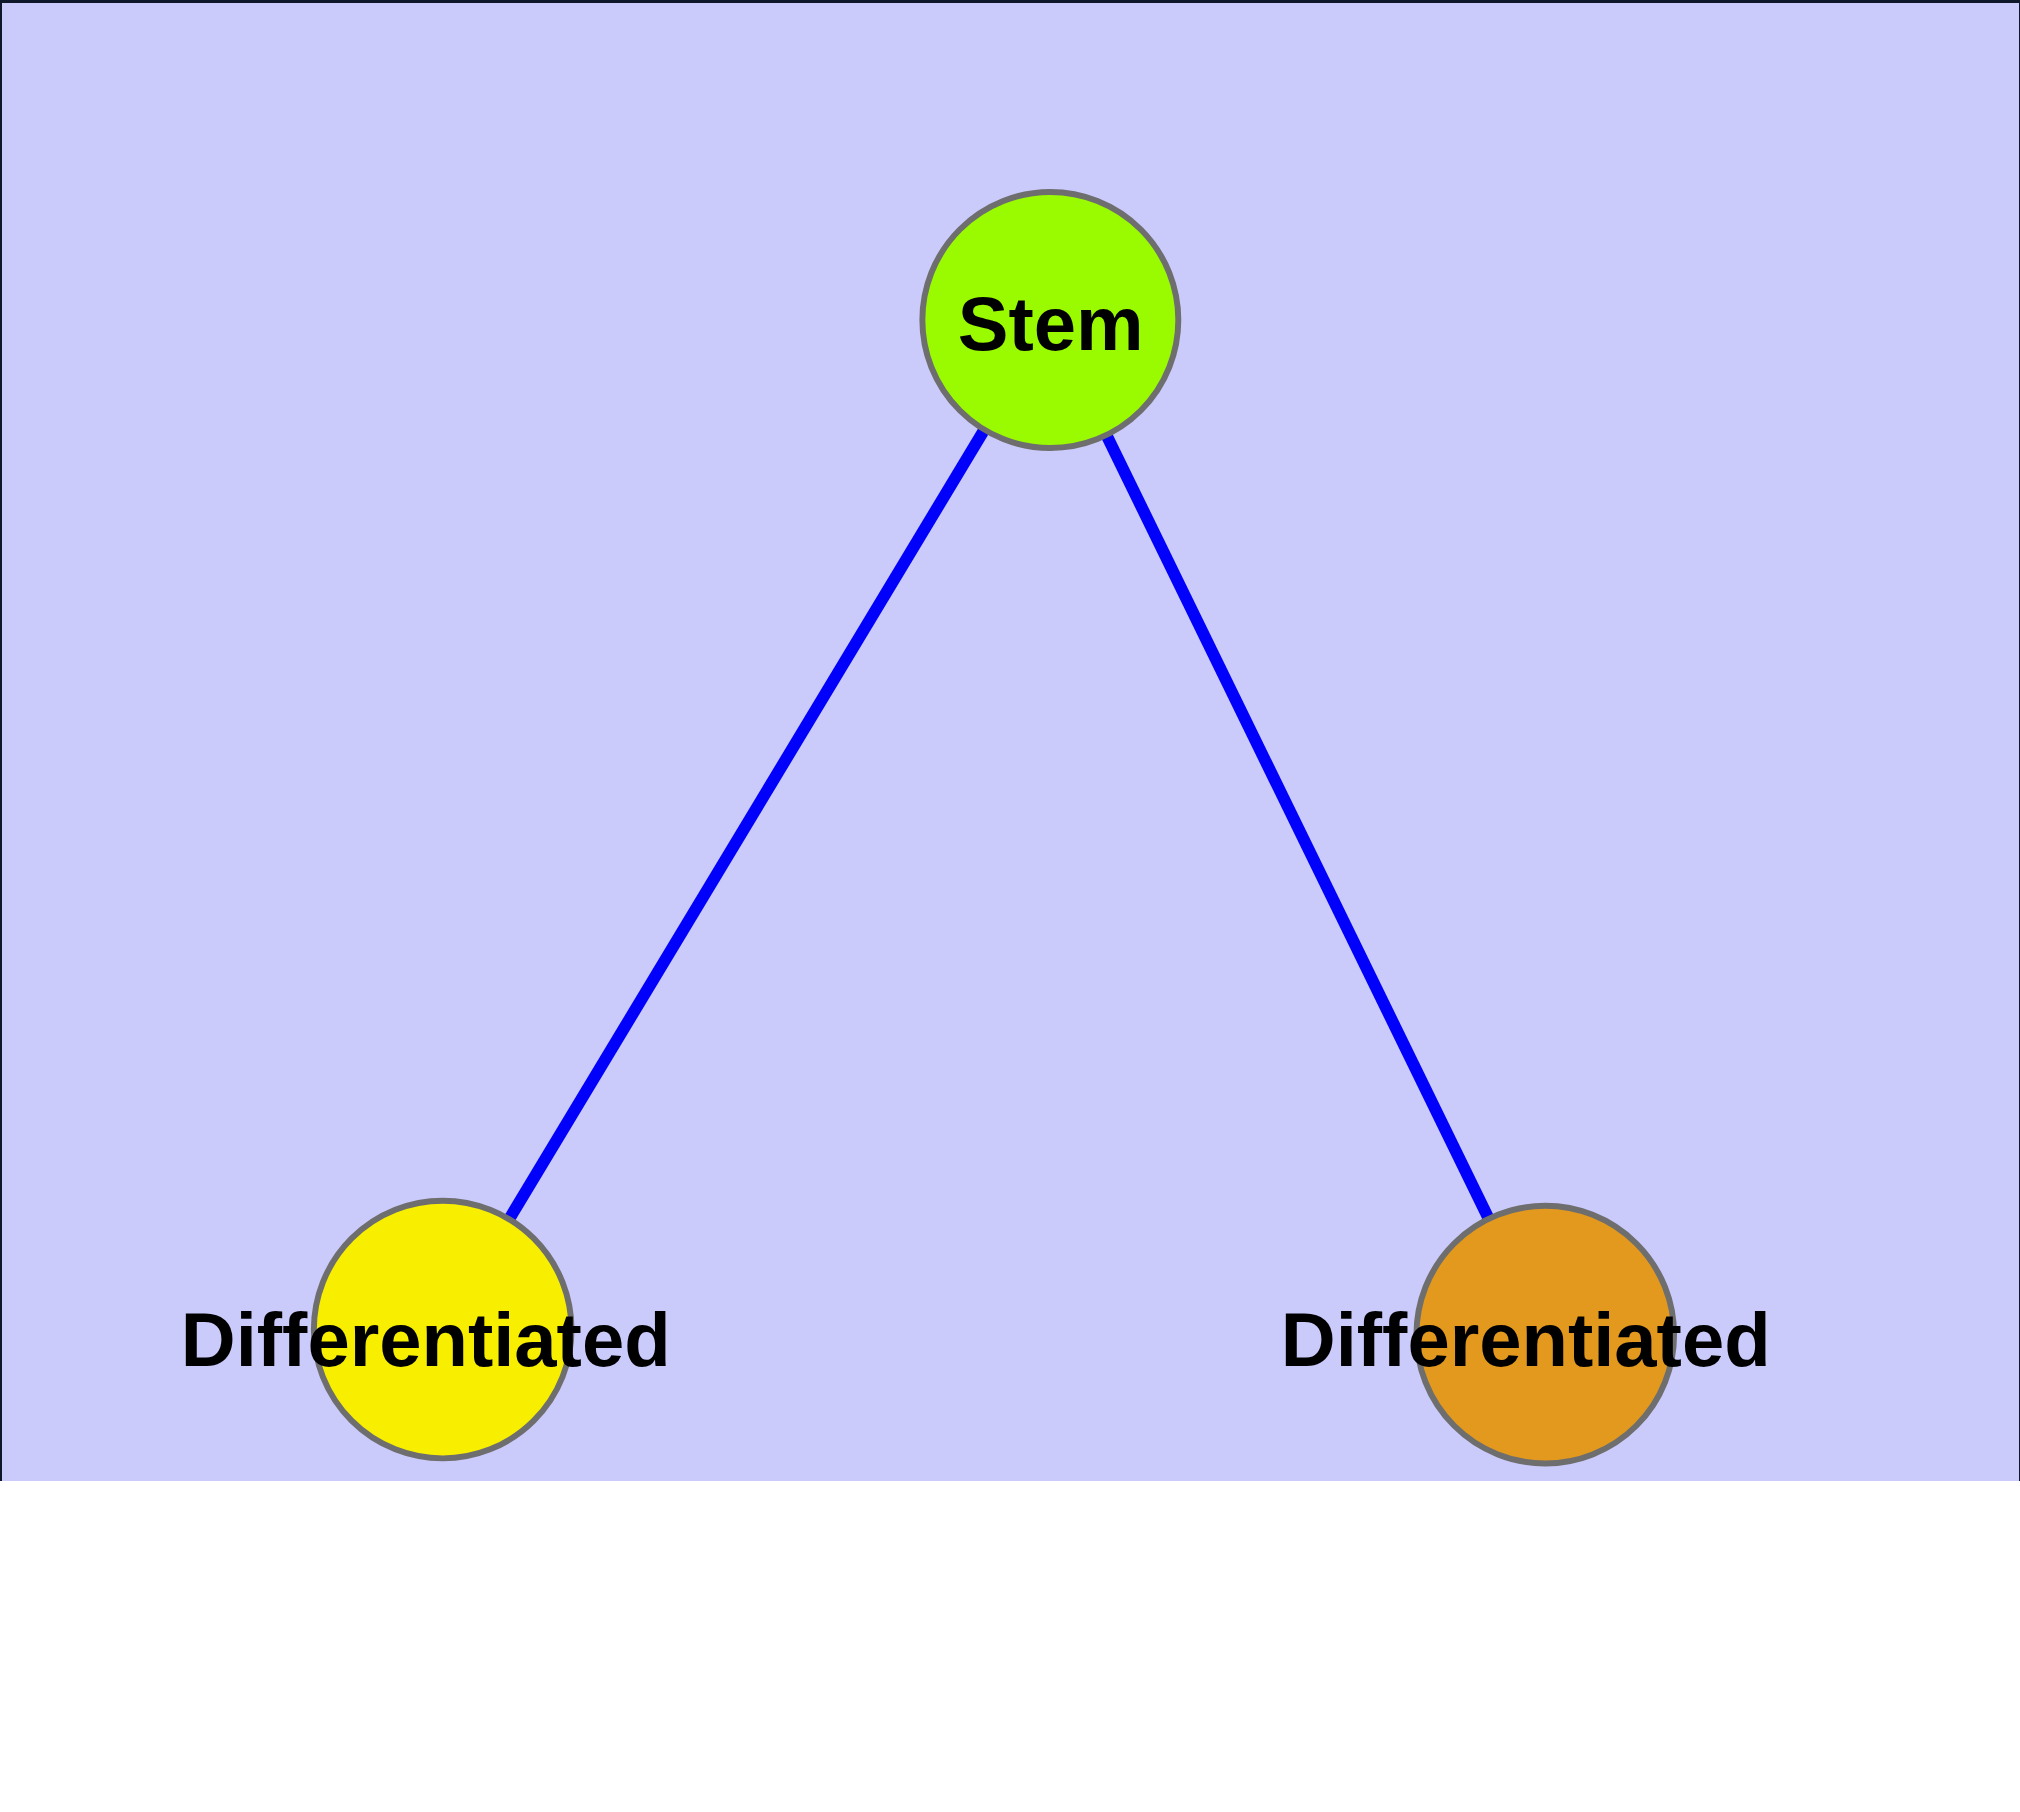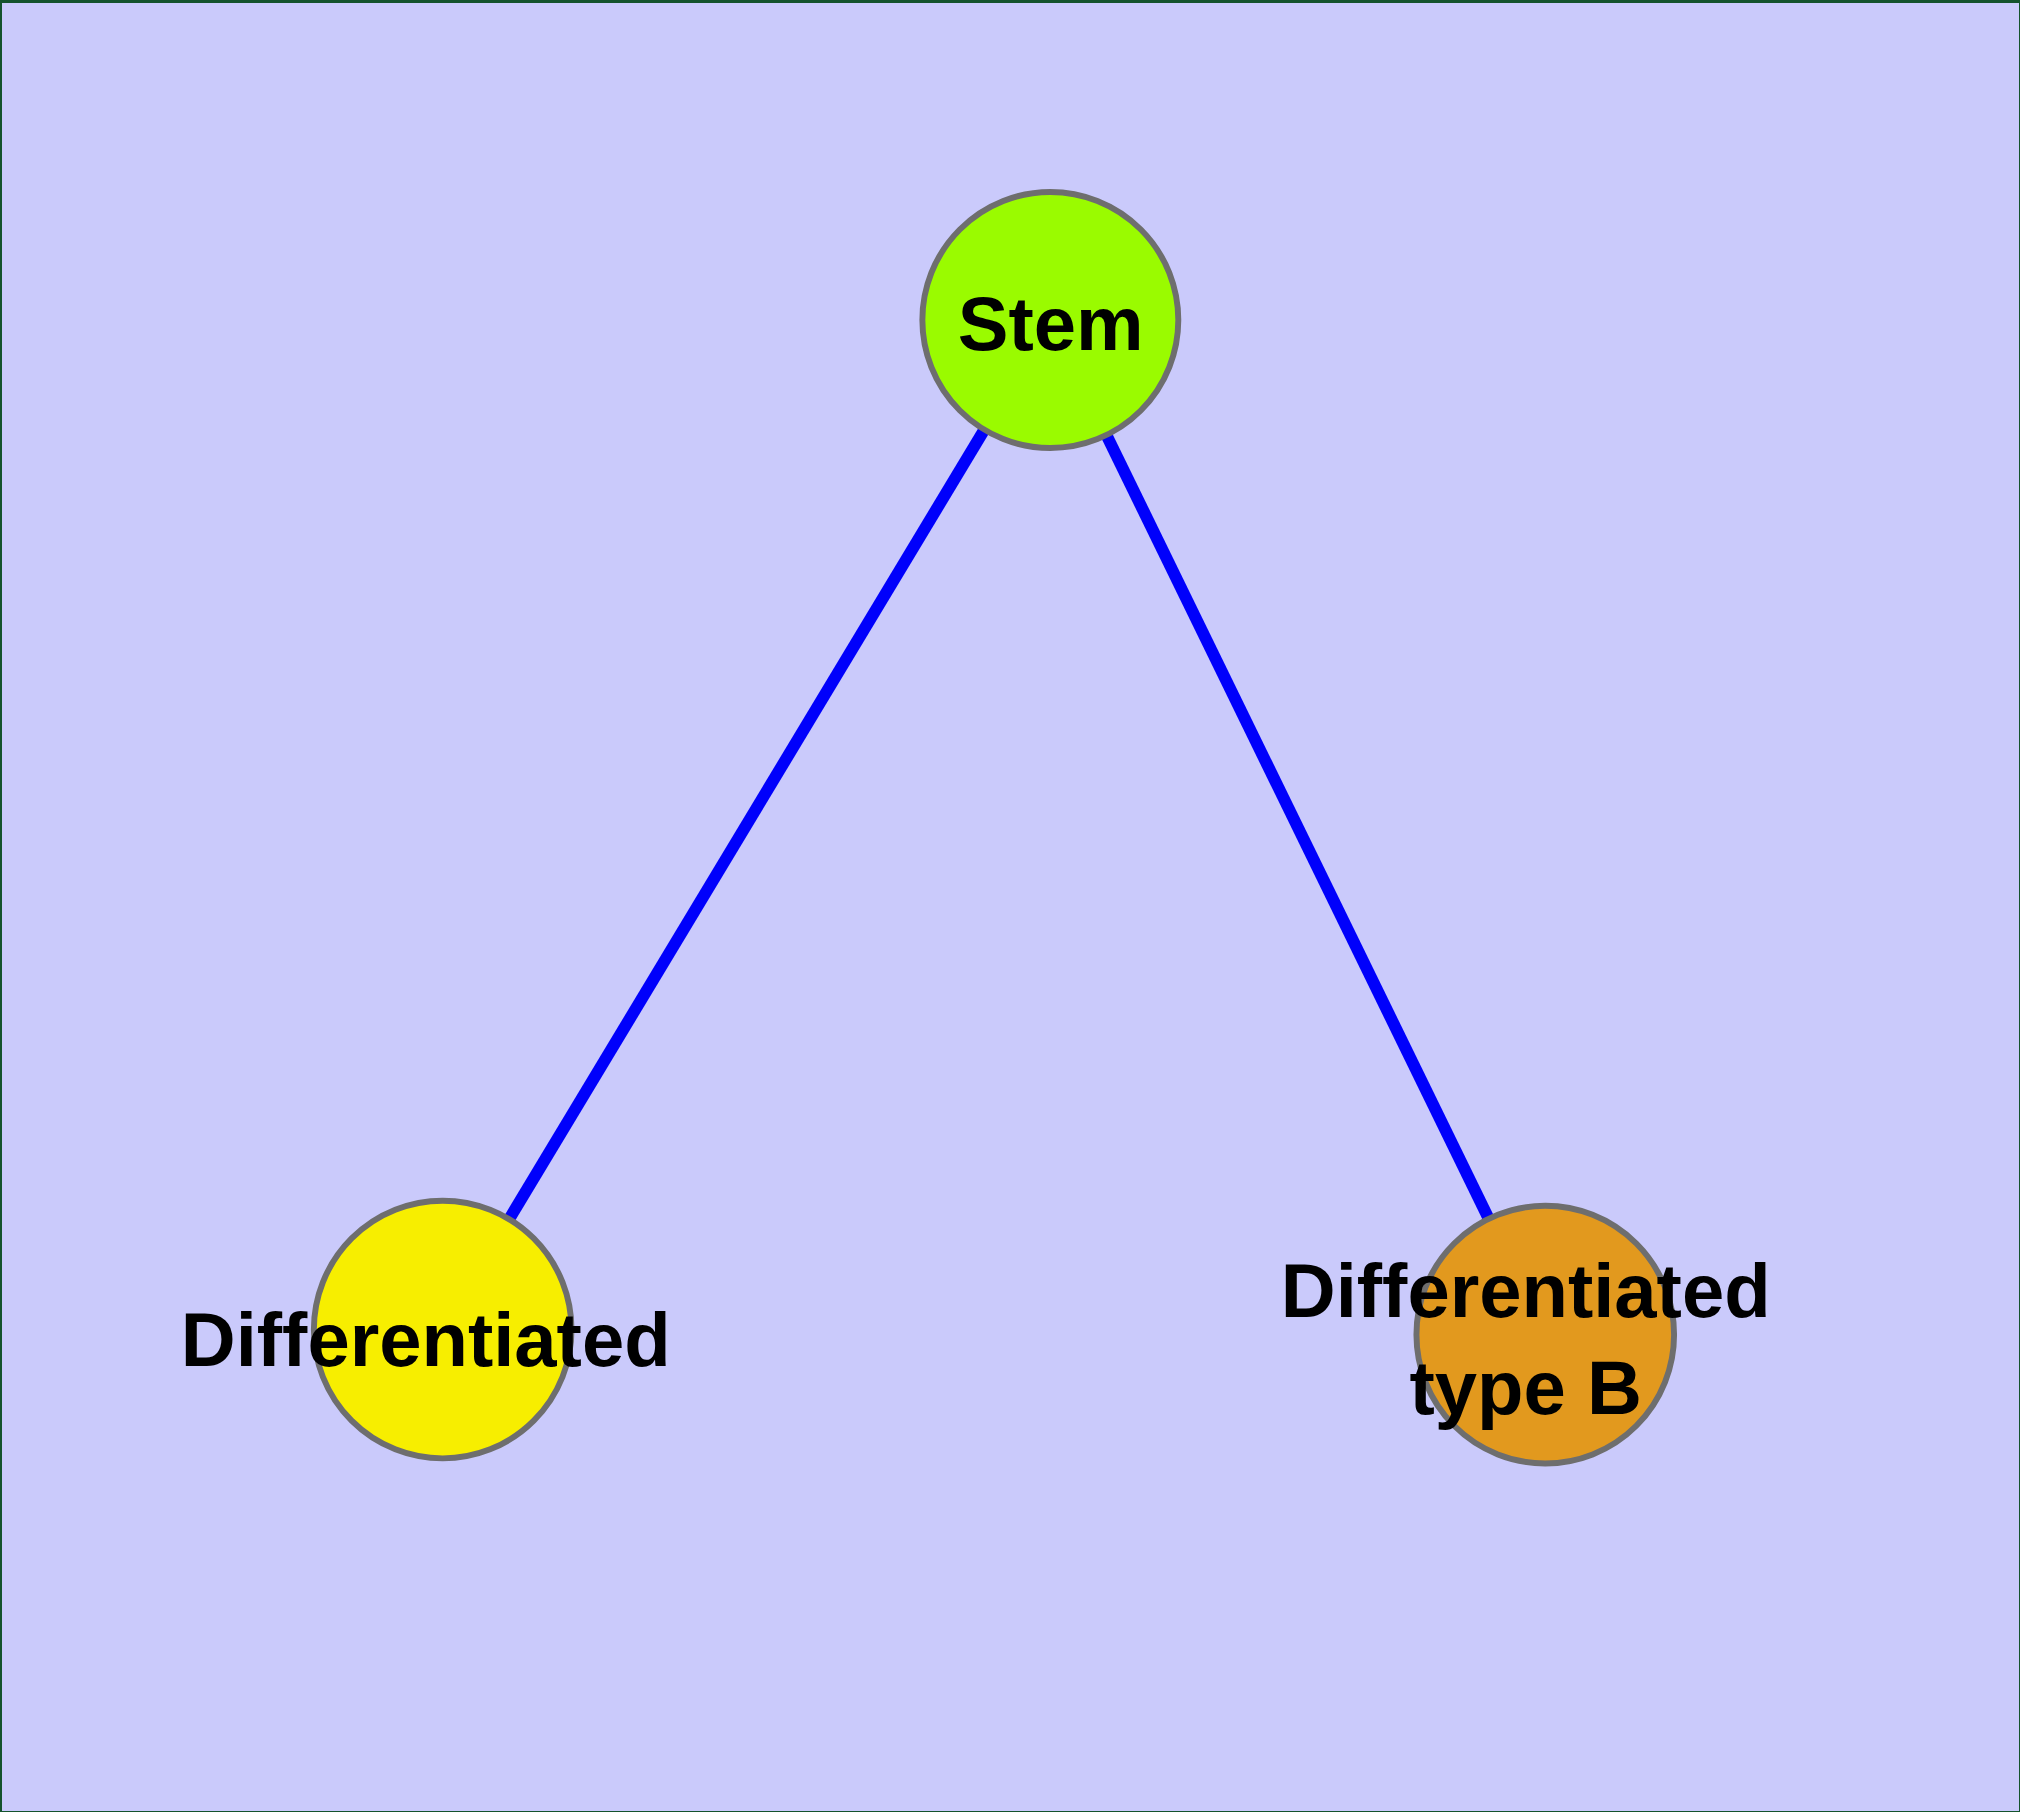--- a/index.html
+++ b/index.html
@@ -5,22 +5,22 @@
 <style>
   html, body {
     margin: 0;
     padding: 0;
     background: #ffffff;
     font-family: "Liberation Sans", sans-serif;
   }
   .frame {
     position: relative;
     width: 2021px;
-    height: 1812px;
-    background: #14532d;
+    height: 1481px;
+    background: #0f172a;
     overflow: hidden;
   }
   .canvas {
     position: absolute;
     left: 1.7px;
     top: 2.5px;
     width: 2017px;
     height: 1808px;
   }
   .graph-svg {
@@ -61,18 +61,17 @@
     <div class="node-label" style="left: 1049px; top: 320px; color: rgb(0, 0, 0);">
       <div>Stem</div>
     </div>
 
     <div class="node-label" style="left: 424px; top: 1336px; color: rgb(0, 0, 0);">
       <div>Differentiated</div>
     </div>
 
     <div class="node-label" style="left: 1524px; top: 1336px; color: rgb(0, 0, 0);">
       <div>Differentiated</div>
-      <div>type B</div>
     </div>
 
   </div>
 </div>
 
 
 </body></html>

